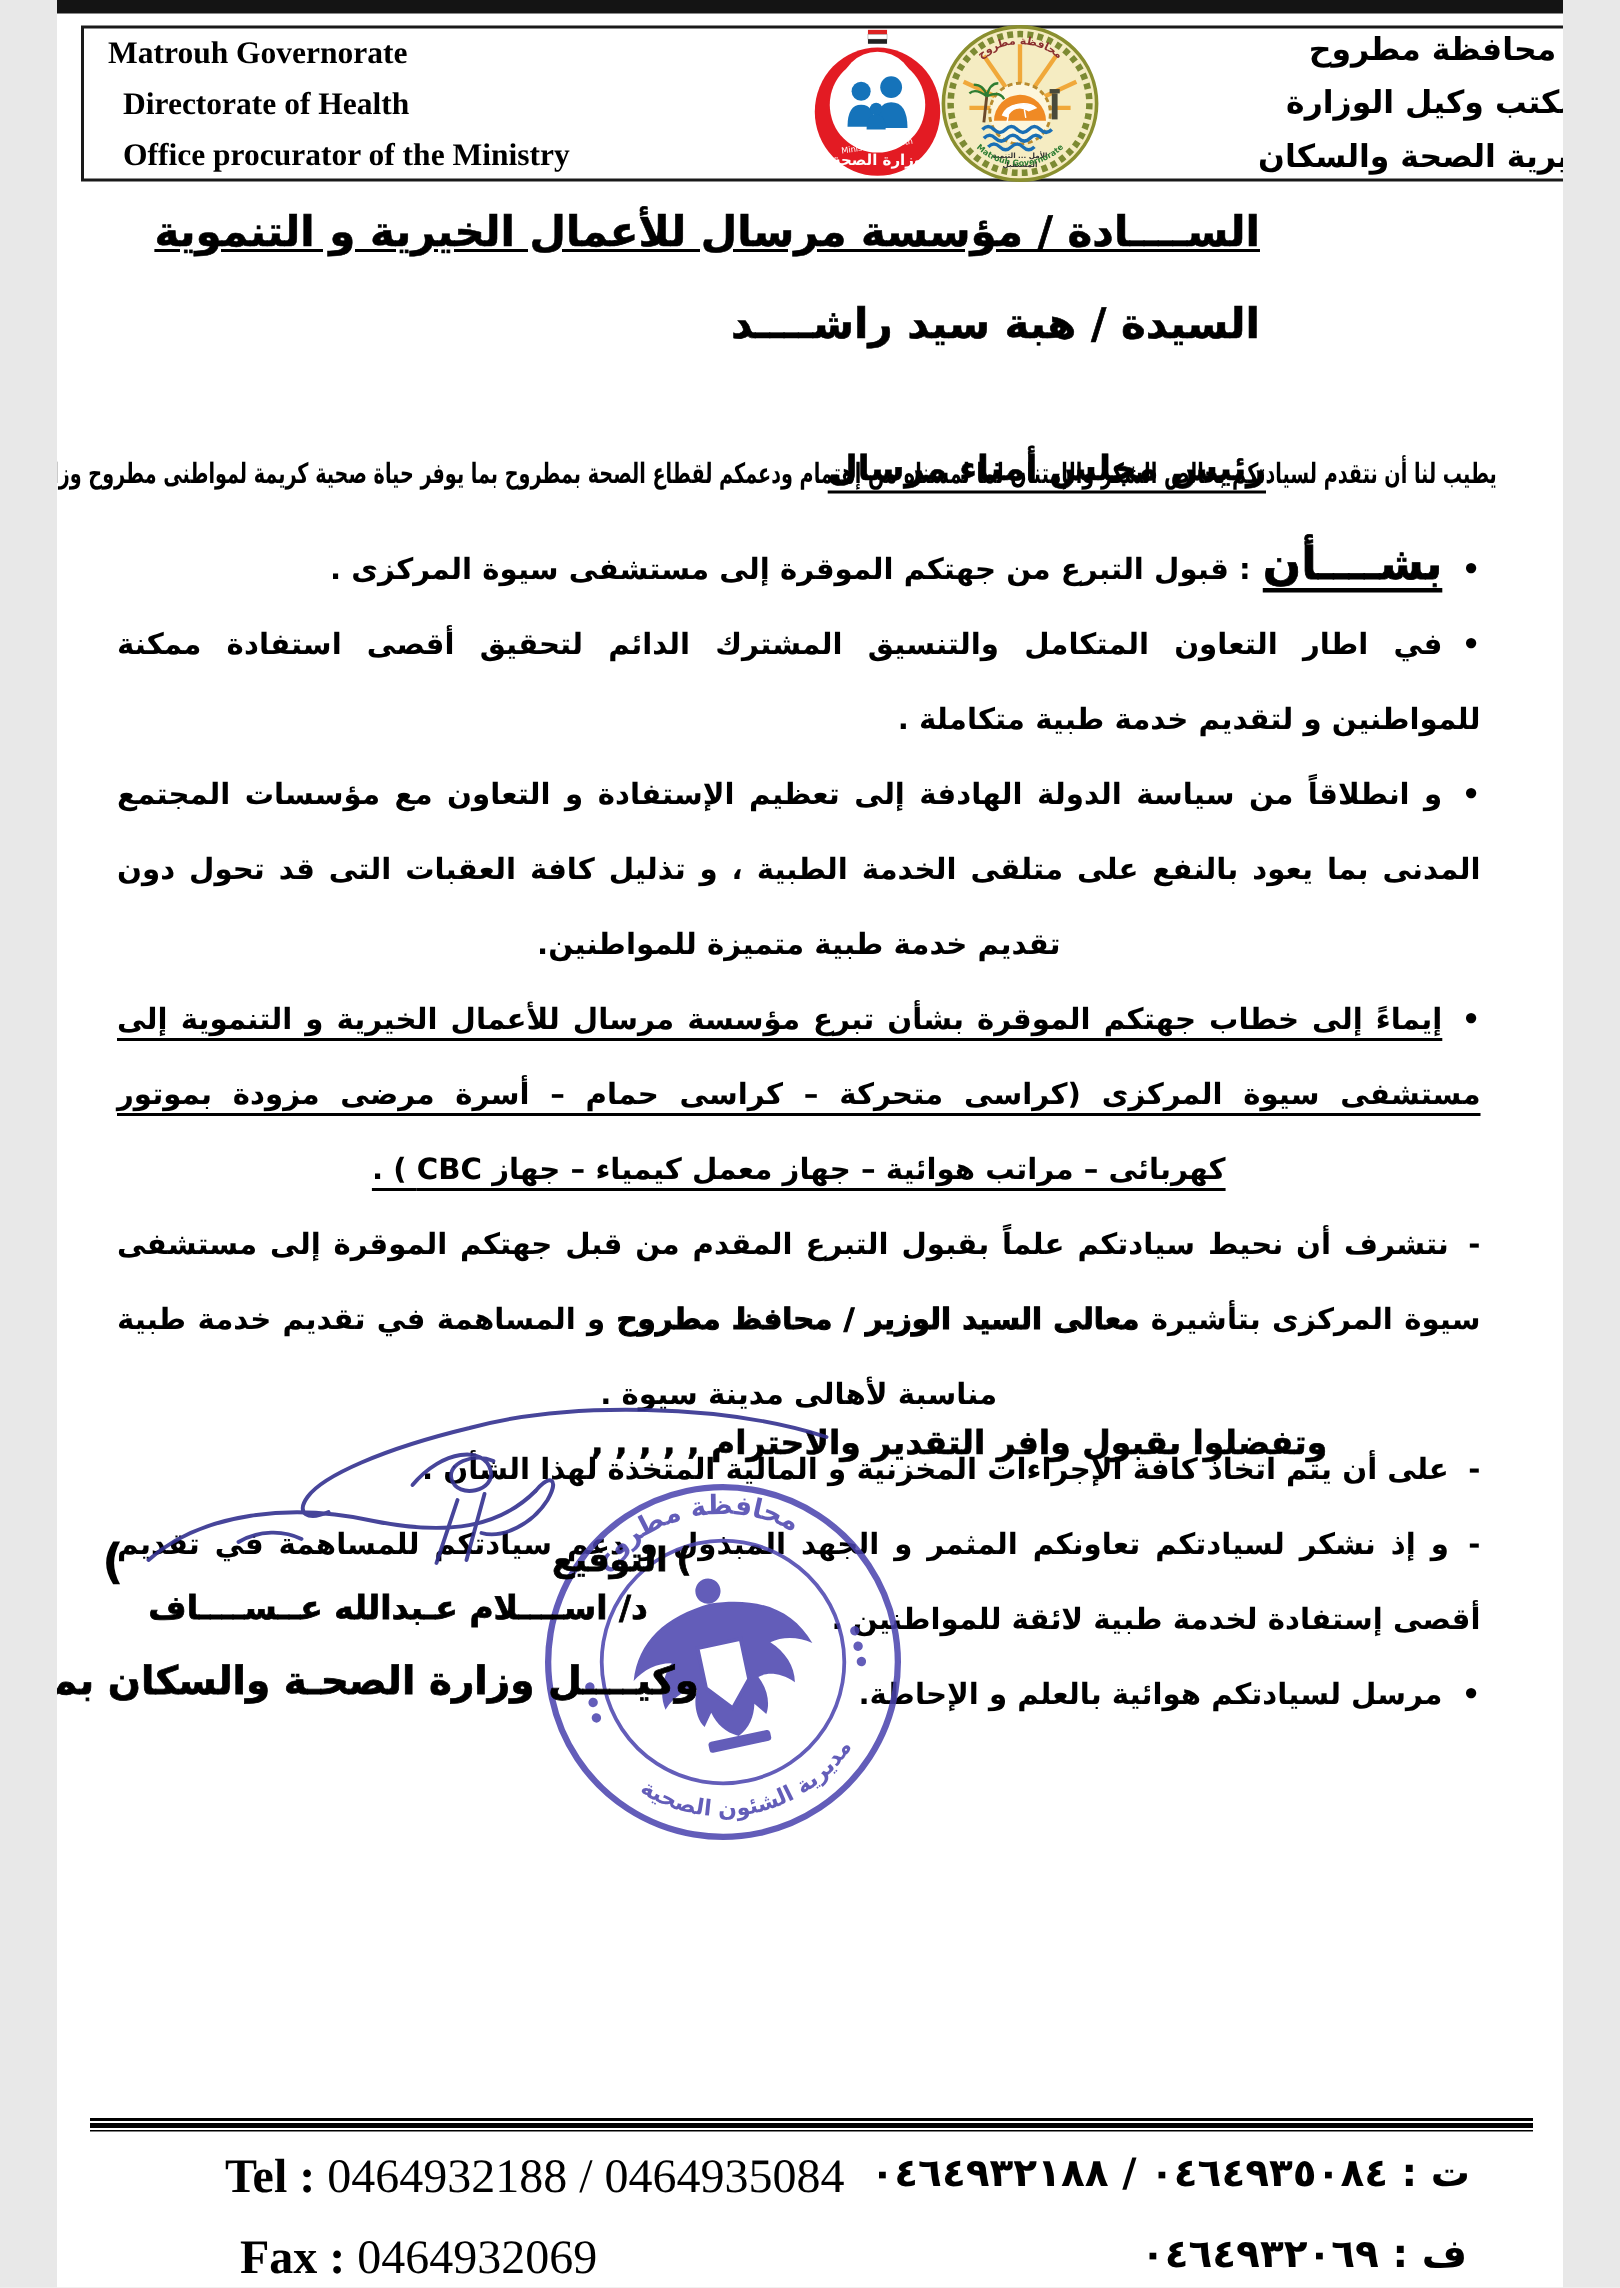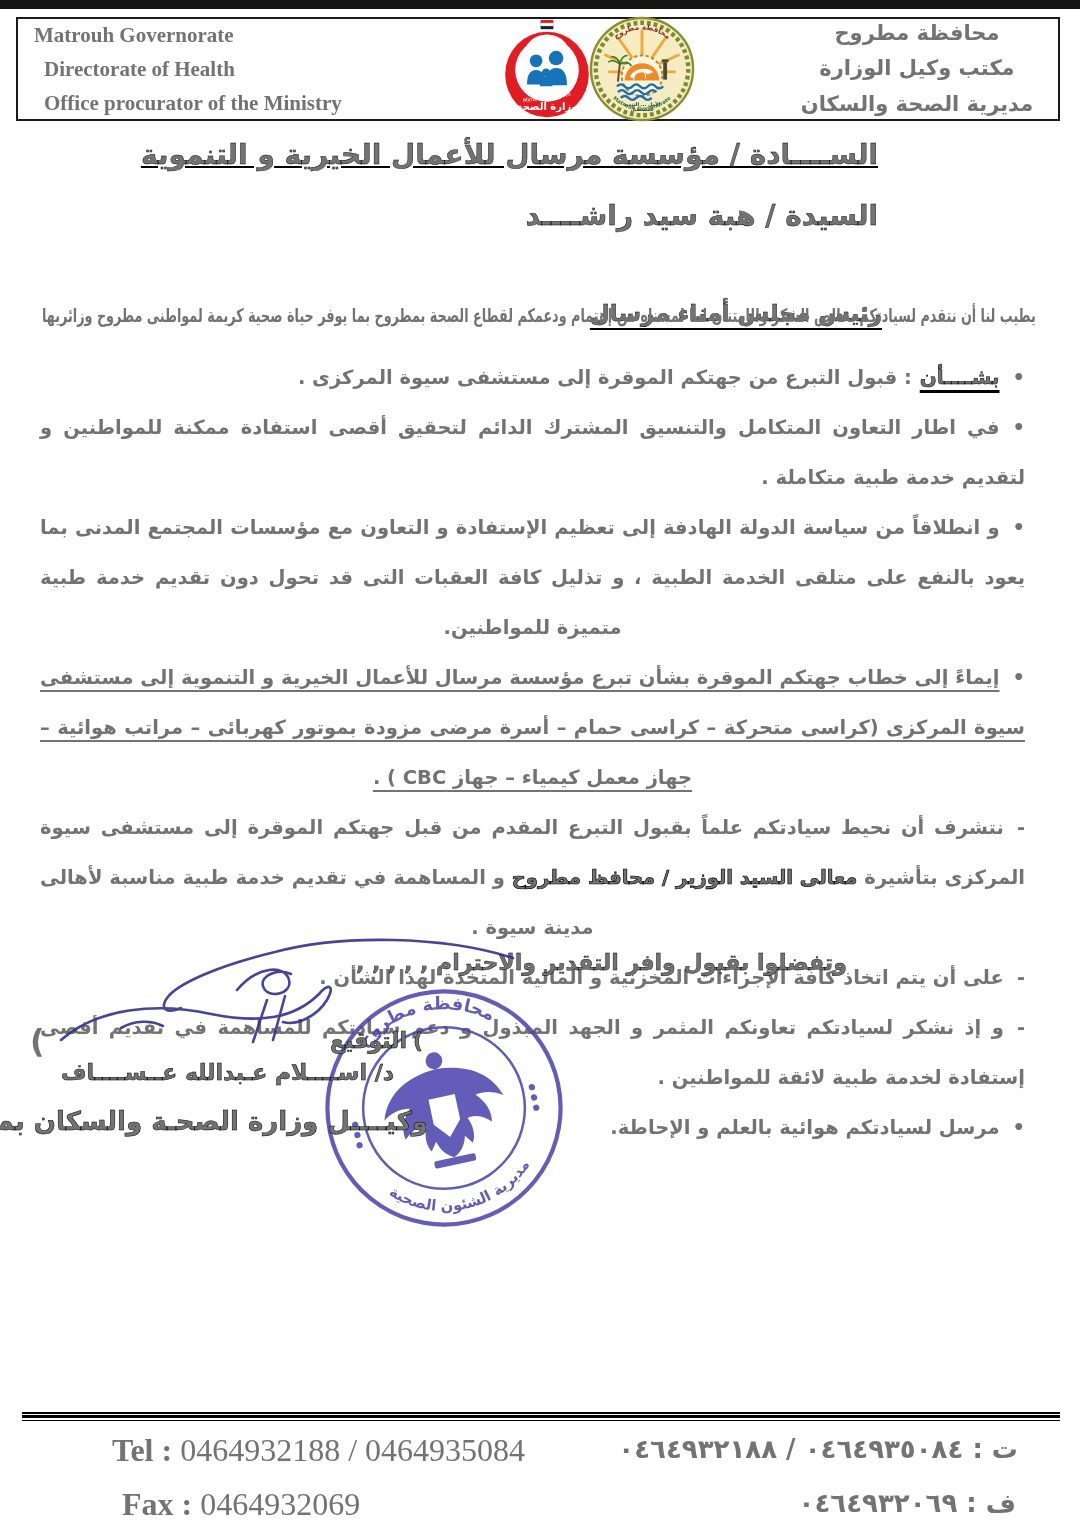--- a/index.html
+++ b/index.html
@@ -1,17 +1,17 @@
 <!DOCTYPE html>
 <html lang="ar"><head>
 <meta charset="utf-8">
 <style>
   html,body{margin:0;padding:0;background:#e8e8e8;}
-  .page{position:relative;width:1080px;height:1525px;background:#fff;margin:0 auto;
-        font-family:"DejaVu Sans",sans-serif;color:#737373;overflow:hidden;}
+  .page{position:relative;width:1004px;height:1525px;background:#fff;margin:0 auto;
+        font-family:"DejaVu Sans",sans-serif;color:#000000;overflow:hidden;}
   .topbar{position:absolute;top:0;left:0;width:100%;height:9px;background:#141414;}
 
   
   .hdr{position:absolute;left:16px;top:17px;width:1044px;height:104px;border:2px solid #1a1a1a;
        display:flex;align-items:center;justify-content:space-between;padding:0 16px;box-sizing:border-box;}
   .h-en{font-family:"Liberation Serif",serif;font-weight:bold;font-size:21px;line-height:1.62;text-align:left;}
   .h-en div:nth-child(2),.h-en div:nth-child(3){padding-left:10px;}
   .h-ar{direction:rtl;font-weight:bold;font-size:21px;line-height:1.68;text-align:center;min-width:250px;}
   .logos{display:flex;align-items:center;margin-left:60px;}
   .logo-moh{width:96px;height:100px;position:relative;z-index:2;}
@@ -25,21 +25,21 @@
 
   
   .intro{position:absolute;top:306px;left:42px;right:44px;direction:rtl;text-align:right;}
   .intro span{display:inline-block;white-space:nowrap;font-weight:bold;font-size:15px;letter-spacing:-.2px;}
 
   
   .flow{position:absolute;top:352px;left:40px;right:55px;direction:rtl;}
   .line{line-height:50px;font-size:19.5px;font-weight:bold;text-align:justify;text-align-last:right;}
   .cl{text-align-last:center;}
   .mk{display:inline-block;margin-left:13px;}
-  .sub-lbl{font-size:20px;text-decoration:underline;text-underline-offset:6px;text-decoration-thickness:2.5px;margin-left:8px;-webkit-text-stroke:.5px #000;}
+  .sub-lbl{font-size:30px;text-decoration:underline;text-underline-offset:6px;text-decoration-thickness:2.5px;margin-left:8px;-webkit-text-stroke:.5px #000;}
   .topic-lbl{font-size:25px;text-decoration:underline;text-underline-offset:7px;text-decoration-thickness:2.5px;-webkit-text-stroke:.5px #000;}
   .ul{text-decoration:underline;text-underline-offset:6px;text-decoration-thickness:2px;}
   .xb{-webkit-text-stroke:.7px #000;}
 
   .closing{position:absolute;top:950px;left:356px;direction:rtl;font-weight:bold;font-size:22px;-webkit-text-stroke:.4px #000;white-space:nowrap;}
 
   
   .sig-label{position:absolute;top:1028px;left:330px;font-weight:bold;font-size:22px;-webkit-text-stroke:.5px #000;display:flex;gap:6px;align-items:baseline;}
   .paren-left{position:absolute;top:1022px;left:30px;font-weight:bold;font-size:32px;}
   .sig-name{position:absolute;top:1060px;left:40px;width:354px;direction:rtl;text-align:right;font-weight:bold;font-size:22px;-webkit-text-stroke:.5px #000;white-space:nowrap;}

